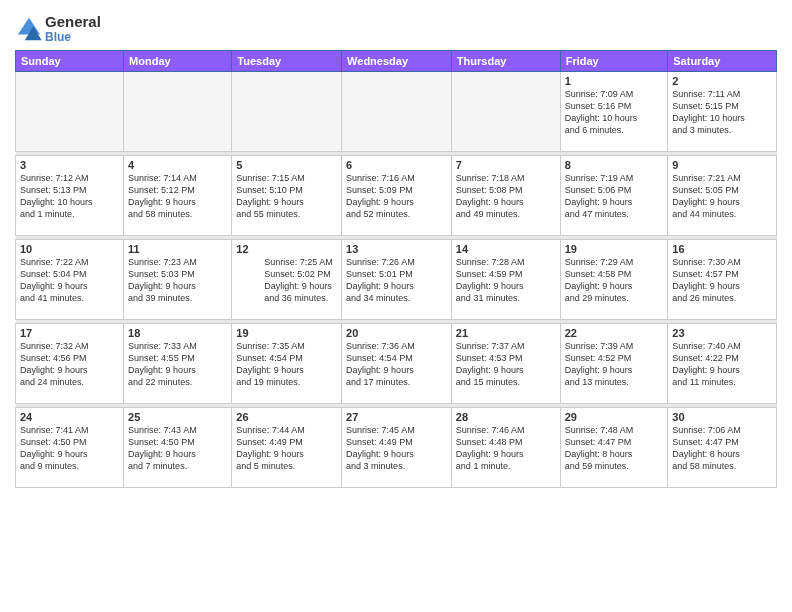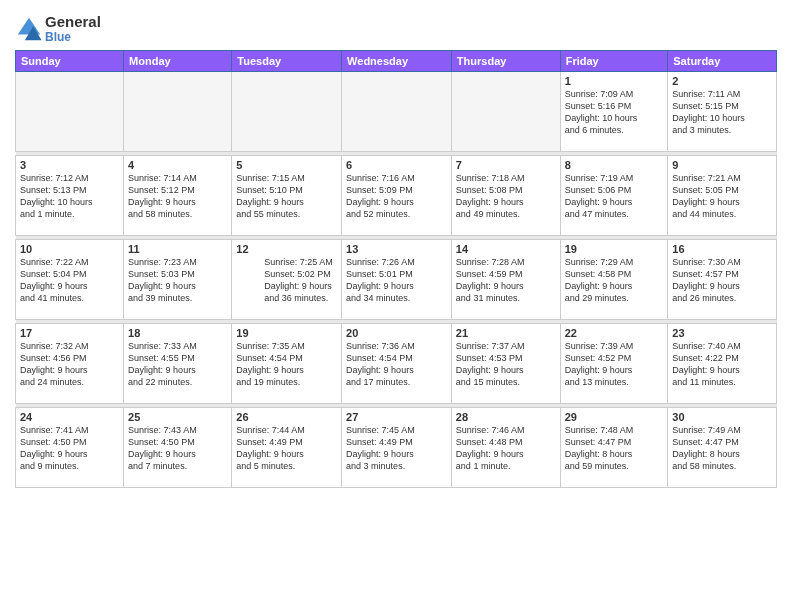--- a/index.html
+++ b/index.html
@@ -369,21 +369,21 @@
           </td>
           <td>
             <span class="day-num">29</span>
             <div class="day-info" style="white-space: pre-line;">Sunrise: 7:48 AM
 Sunset: 4:47 PM
 Daylight: 8 hours
 and 59 minutes.</div>
           </td>
           <td>
             <span class="day-num">30</span>
-            <div class="day-info" style="white-space: pre-line;">Sunrise: 7:49 AM
+            <div class="day-info" style="white-space: pre-line;">Sunrise: 7:06 AM
 Sunset: 4:47 PM
 Daylight: 8 hours
 and 58 minutes.</div>
           </td>
         </tr>
       </tbody>
   </table>
 </div>
 
 </body></html>

